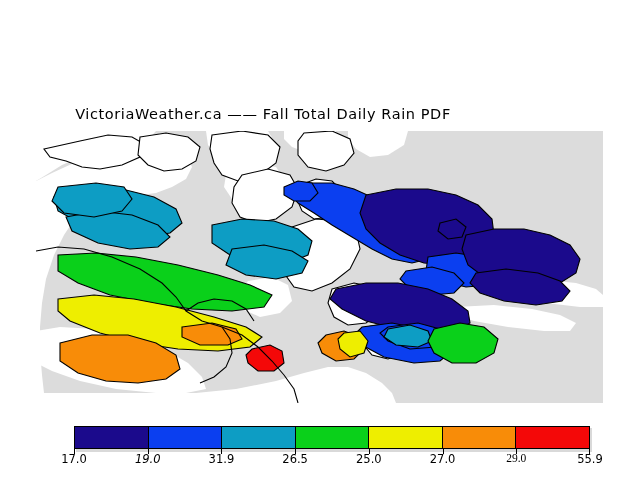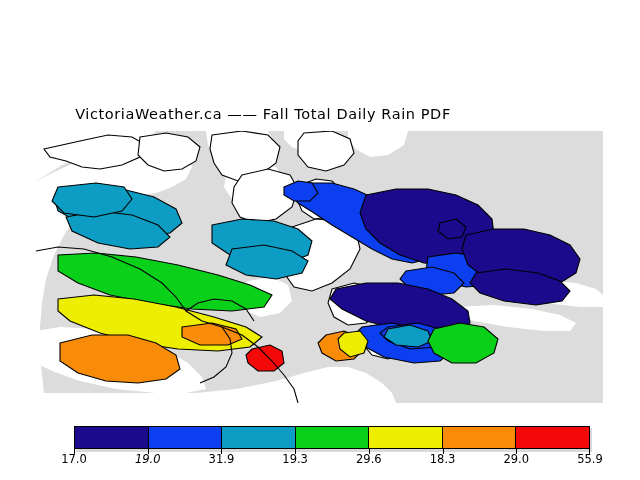--- a/index.html
+++ b/index.html
@@ -264,24 +264,24 @@
         <div class="cb-tick" style="left: 221.143px;"></div>
         <div class="cb-tick" style="left: 294.857px;"></div>
         <div class="cb-tick" style="left: 368.571px;"></div>
         <div class="cb-tick" style="left: 442.286px;"></div>
         <div class="cb-tick" style="left: 515px;"></div>
       </div>
     <div id="cb-labels">
         <div class="cb-label" style="left: 0px;">17.0</div>
         <div class="cb-label" style="left: 73.7143px; font-style: italic;">19.0</div>
         <div class="cb-label" style="left: 147.429px;">31.9</div>
-        <div class="cb-label" style="left: 221.143px;">19.3</div>
-        <div class="cb-label" style="left: 294.857px;">29.6</div>
-        <div class="cb-label" style="left: 368.571px;">18.3</div>
-        <div class="cb-label" style="left: 442.286px;">29.0</div>
+        <div class="cb-label" style="left: 221.143px;">26.5</div>
+        <div class="cb-label" style="left: 294.857px;">25.0</div>
+        <div class="cb-label" style="left: 368.571px;">27.0</div>
+        <div class="cb-label" style="left: 442.286px; font-family: Liberation Serif, serif;">29.0</div>
         <div class="cb-label" style="left: 516px;">55.9</div>
       </div>
     <div id="cb-caption">
       
     </div>
   </div>
 
 </div>
 
 </body></html>

